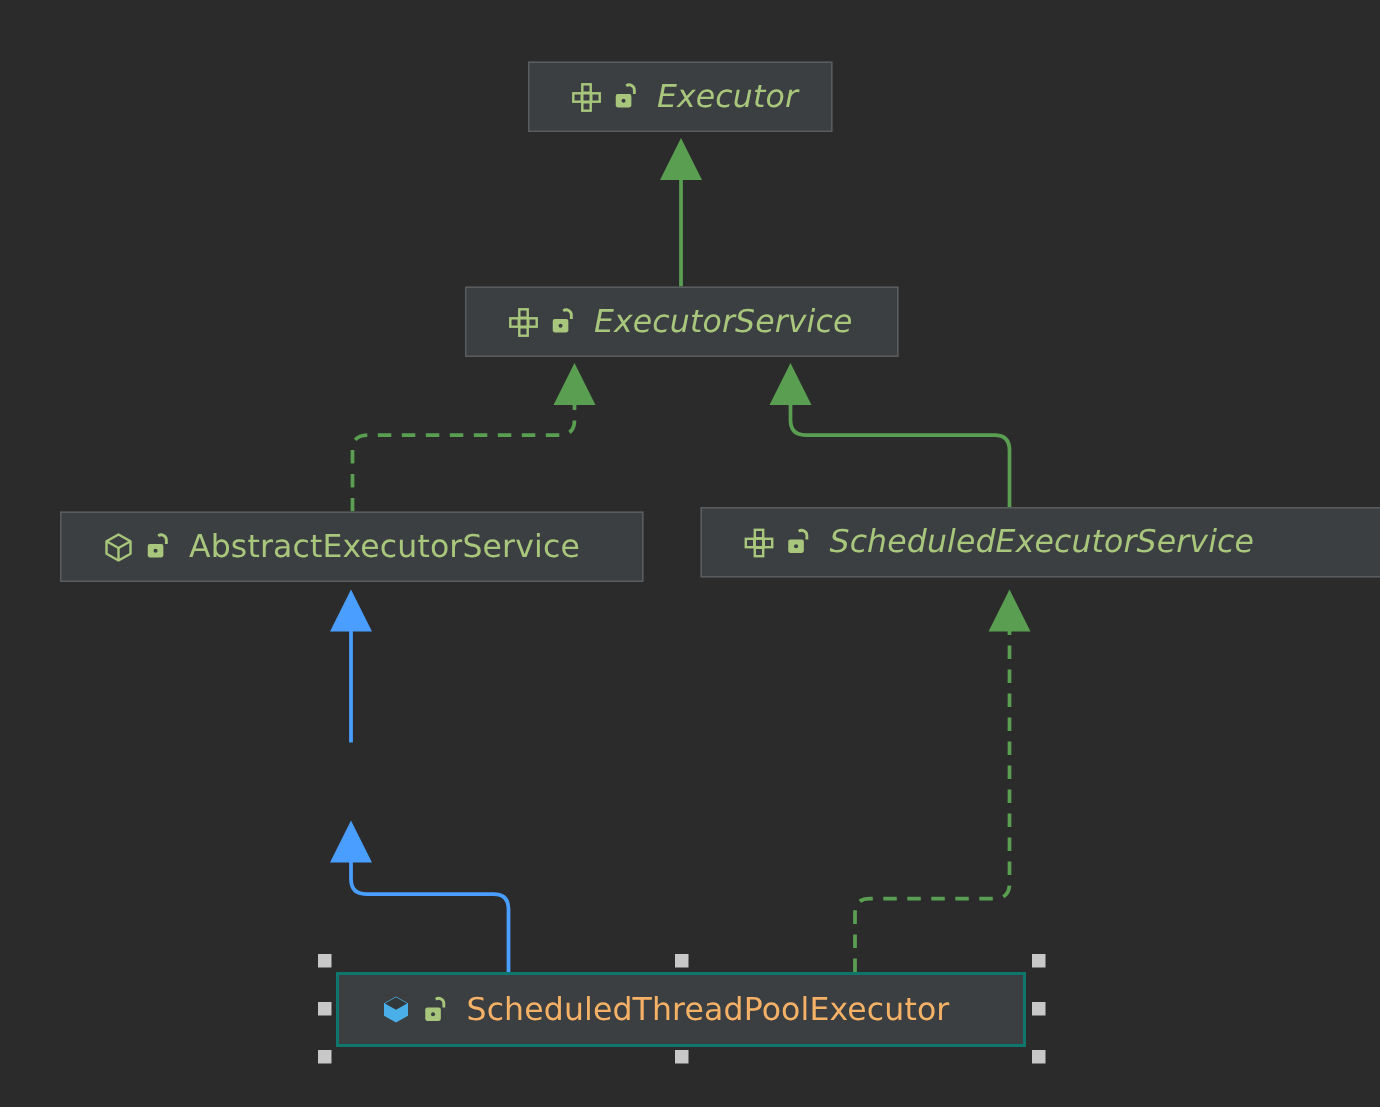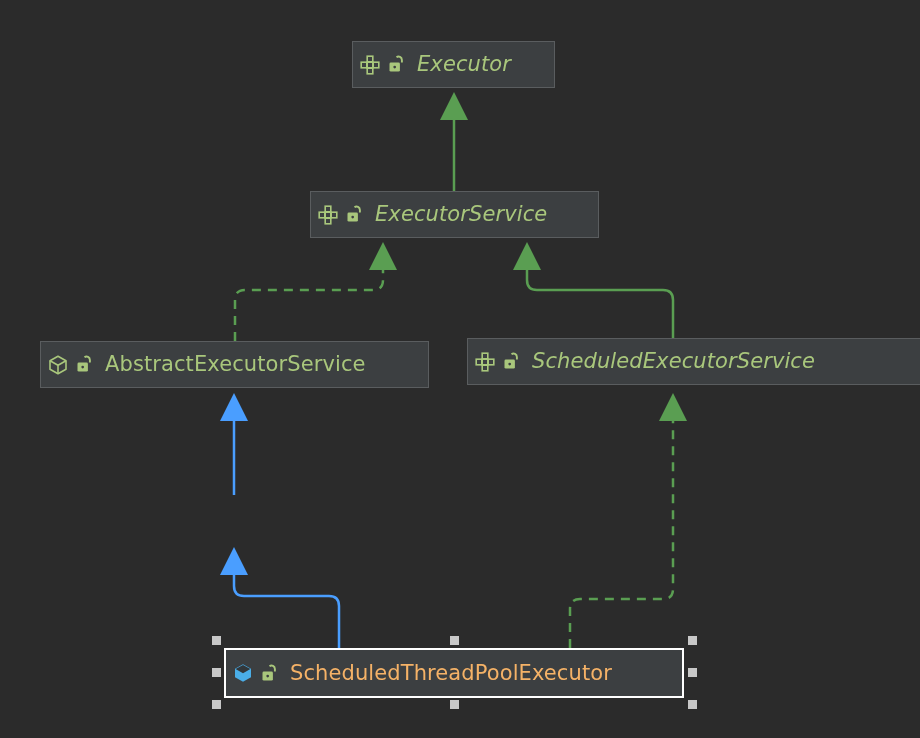--- a/index.html
+++ b/index.html
@@ -23,25 +23,25 @@
     height: 738px;
     pointer-events: none;
   }
   .node {
     position: absolute;
     box-sizing: border-box;
     display: flex;
     align-items: center;
     background: #3c3f41;
     border: 1px solid #5a5d5f;
-    padding: 0 14px 0 6px;
+    padding: 0 14px 0 27px;
     white-space: nowrap;
   }
   .node.selected {
-    border: 2px solid #ffffff;
+    border: 2px solid #0f766e;
   }
   .node-icon {
     flex: 0 0 auto;
     width: 22px;
     height: 22px;
     margin-right: 7px;
     display: block;
   }
   .node-lock {
     flex: 0 0 auto;

